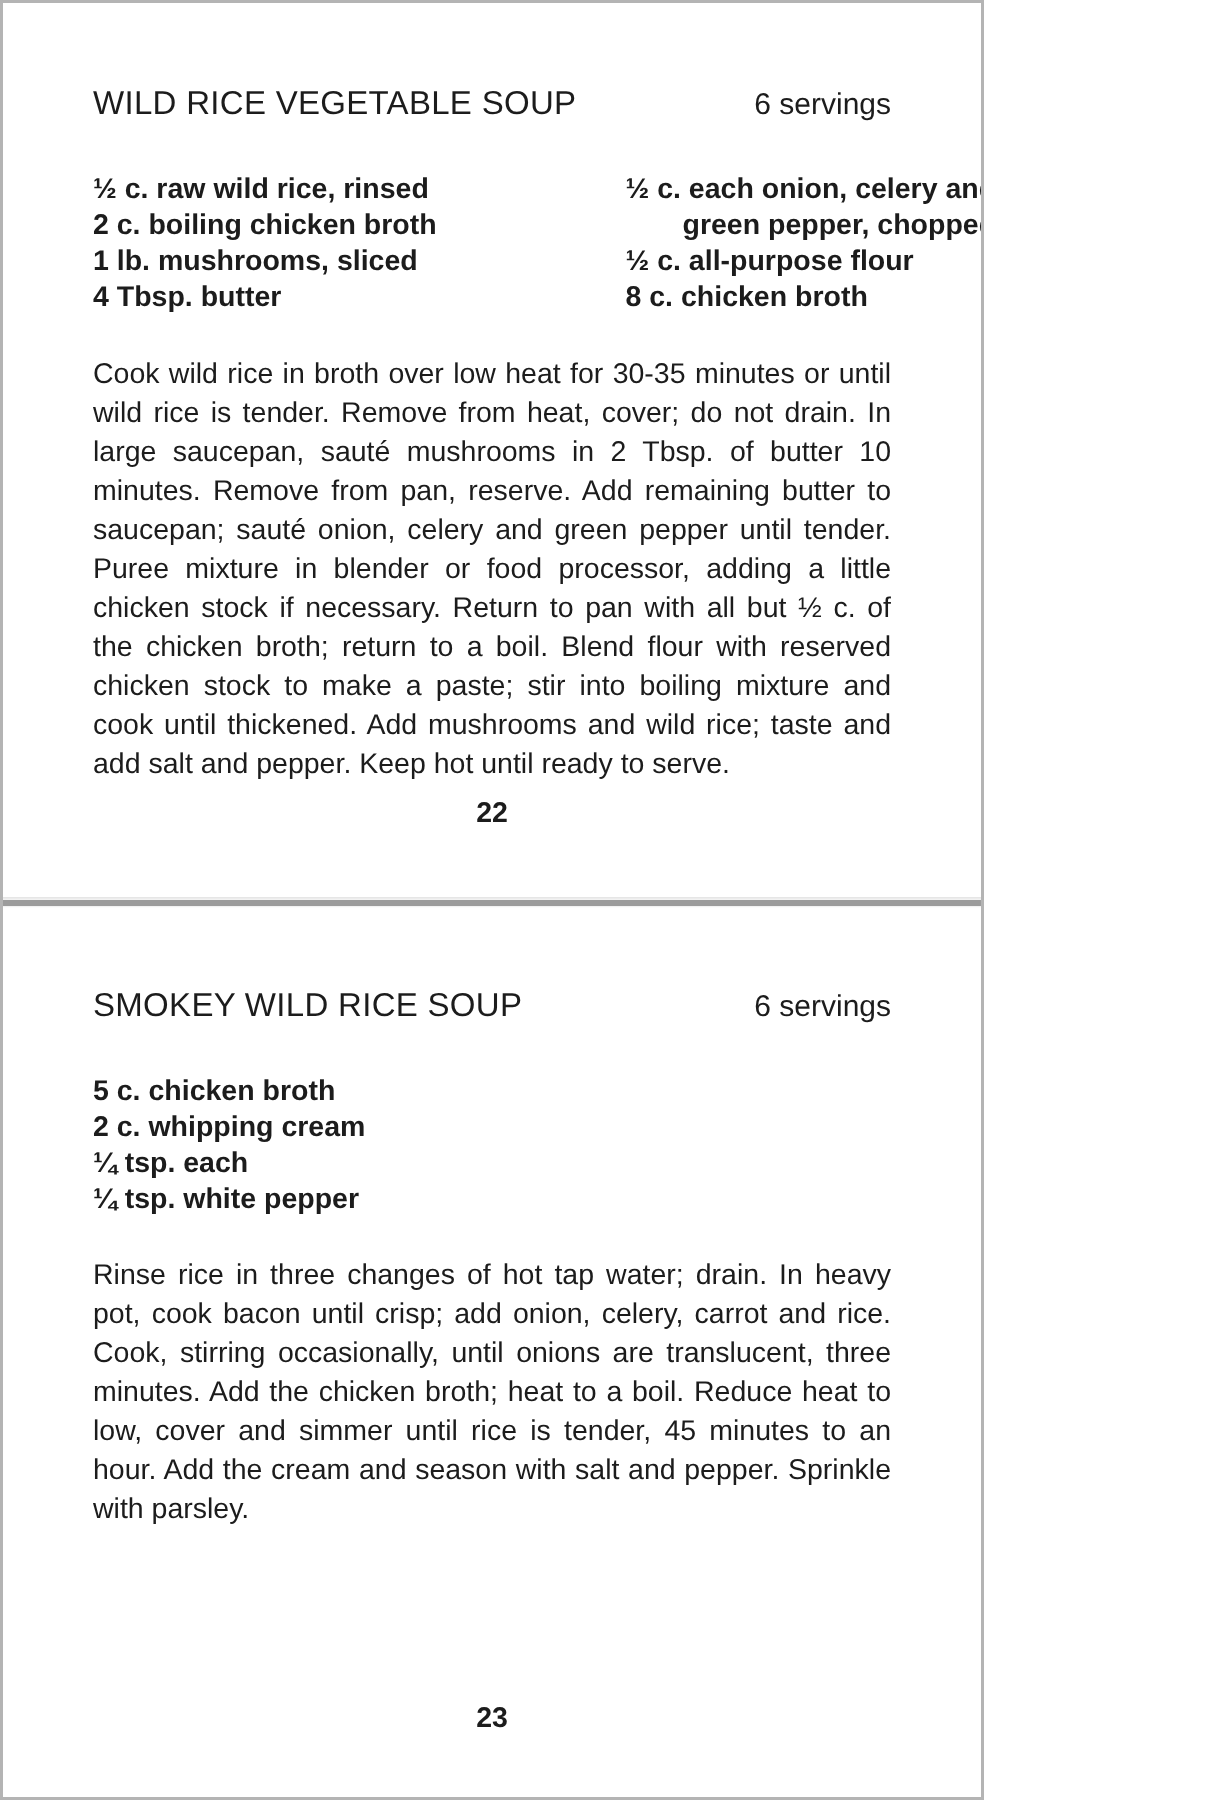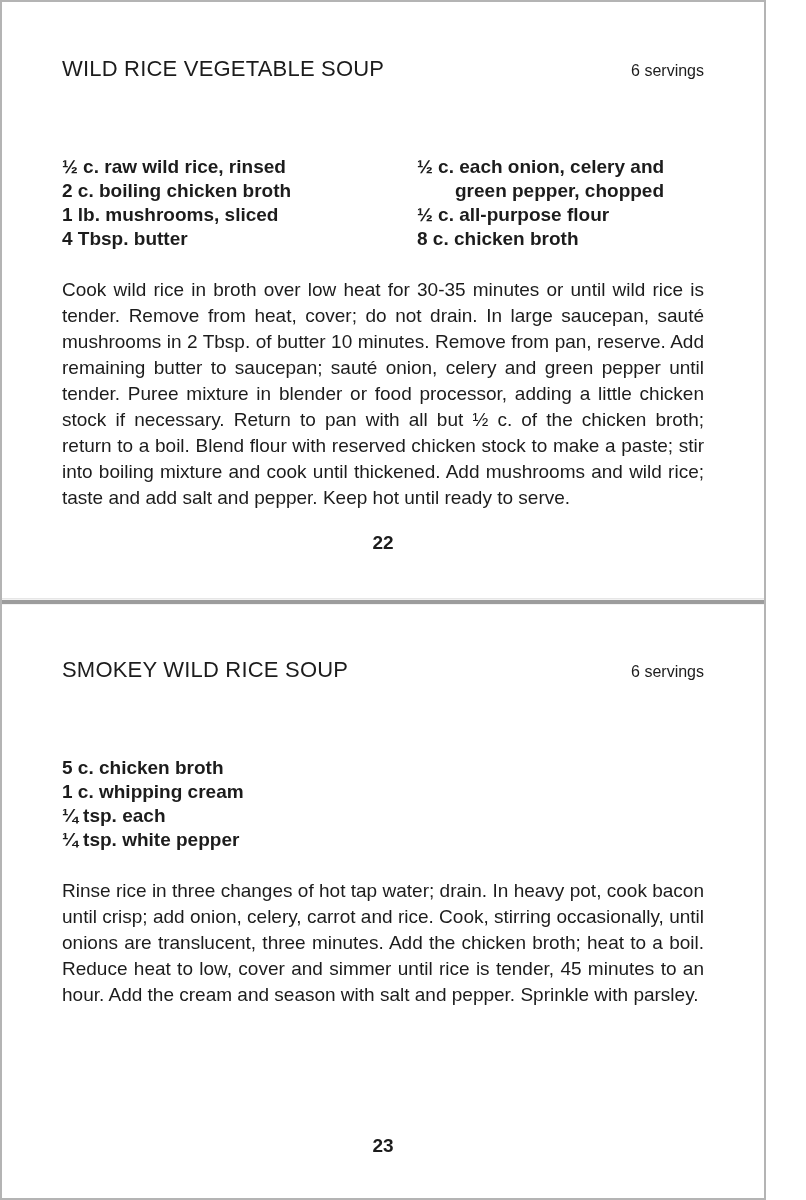--- a/index.html
+++ b/index.html
@@ -2,21 +2,21 @@
 <html><head>
 <meta charset="utf-8">
 <style>
   html, body {
     margin: 0;
     padding: 0;
     background: #ffffff;
   }
   .sheet {
     position: relative;
-    width: 766px;
+    width: 656px;
     height: 1200px;
     box-sizing: border-box;
     background: #ffffff;
     border: 2px solid #b4b4b4;
     font-family: "Liberation Sans", "DejaVu Sans", sans-serif;
     color: #1c1c1c;
     overflow: hidden;
   }
   .page {
     position: relative;
@@ -35,32 +35,31 @@
     align-items: baseline;
   }
   .recipe-title {
     margin: 0;
     font-size: 22px;
     font-weight: 400;
     letter-spacing: 0.2px;
     line-height: 26px;
   }
   .servings {
-    font-size: 16px;
+    font-size: 20px;
     font-weight: 400;
     line-height: 26px;
   }
   .ingredients {
     display: flex;
     margin-top: 32px;
   }
   .ing-col {
     width: 355px;
     flex: 0 0 355px;
-    margin-top: 39px;
   }
   .ing-col.right {
     flex: 1 1 auto;
     width: auto;
   }
   .ing-line {
     font-size: 19px;
     font-weight: 700;
     line-height: 24px;
     white-space: nowrap;
@@ -138,21 +137,21 @@
 
   <section class="page second">
     <header class="recipe-header">
       <h1 class="recipe-title">SMOKEY WILD RICE SOUP</h1>
       <span class="servings">6 servings</span>
     </header>
 
     <div class="ingredients">
       <div class="ing-col right">
         <div class="ing-line">5 c. chicken broth</div>
-        <div class="ing-line">1 c. whipping cream</div>
+        <div class="ing-line">2 c. whipping cream</div>
         <div class="ing-line">¼ tsp. each</div>
         <div class="ing-line">¼ tsp. white pepper</div>
       </div>
     </div>
 
     <p class="instructions">Rinse rice in three changes of hot tap water; drain. In heavy pot, cook bacon until crisp; add onion, celery, carrot and rice. Cook, stirring occasionally, until onions are translucent, three minutes. Add the chicken broth; heat to a boil. Reduce heat to low, cover and simmer until rice is tender, 45 minutes to an hour. Add the cream and season with salt and pepper. Sprinkle with parsley.</p>
 
     <div class="pageno">23</div>
   </section>
 

